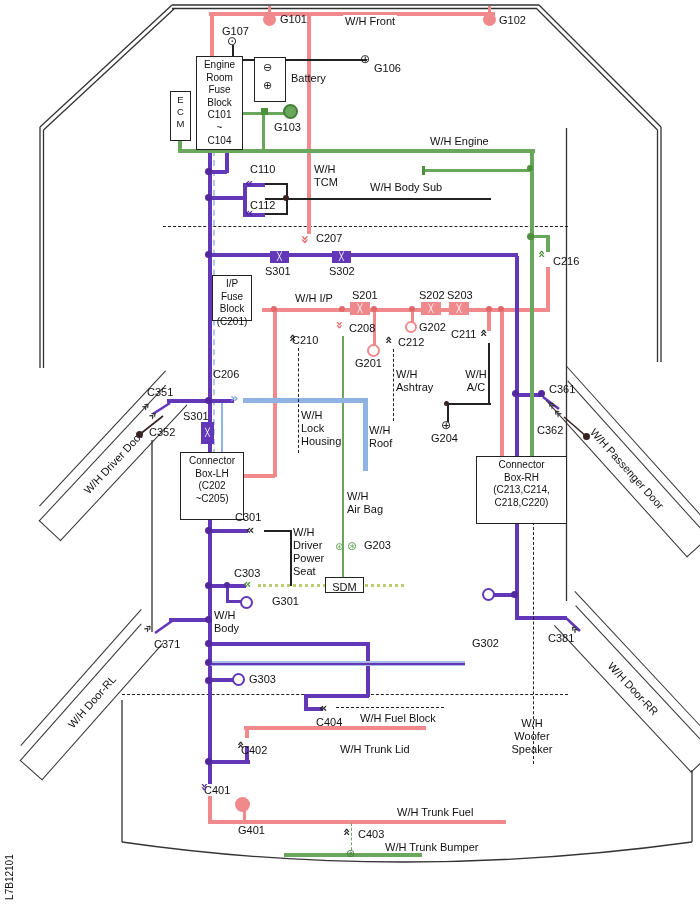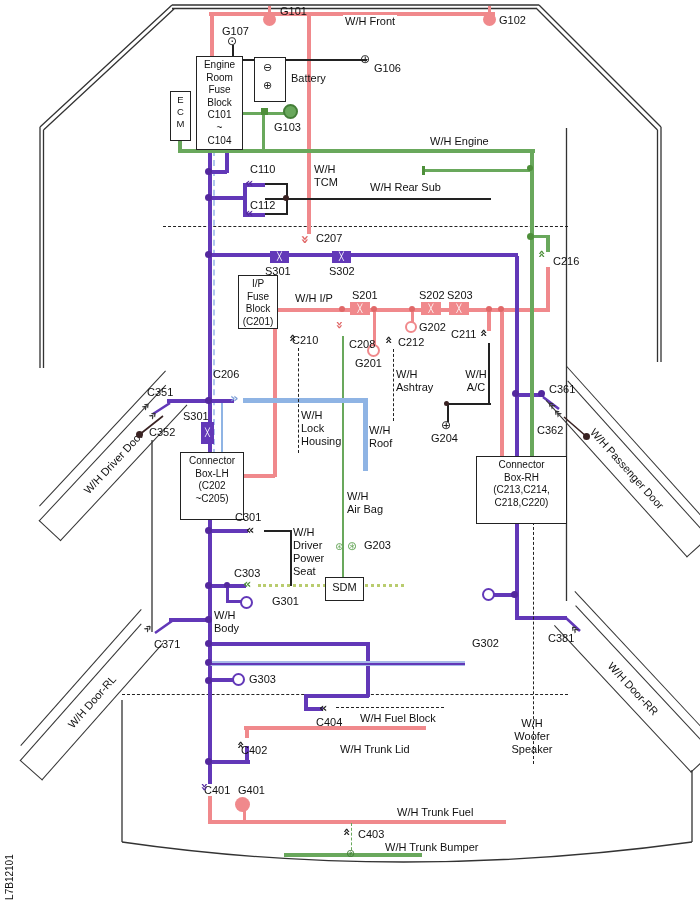--- a/index.html
+++ b/index.html
@@ -243,57 +243,57 @@
   <div class="box" style="left:196px;top:56px;width:47px;height:94px">Engine
 Room
 Fuse
 Block
 C101
 ~
 C104</div>
   <div class="box" style="left:254px;top:57px;width:32px;height:45px"></div>
   <span class="sym" style="left:263px;top:62px;font-size:11px;color:#222">⊖</span>
   <span class="sym" style="left:263px;top:80px;font-size:11px;color:#222">⊕</span>
-  <div class="box" style="left:238px;top:275px;width:40px;height:54px">I/P
+  <div class="box" style="left:212px;top:275px;width:40px;height:46px">I/P
 Fuse
 Block
 (C201)</div>
   <div class="box" style="left:180px;top:452px;width:64px;height:68px">Connector
 Box-LH
 (C202
 ~C205)</div>
   <div class="box" style="left:476px;top:456px;width:91px;height:68px">Connector
 Box-RH
 (C213,C214,
 C218,C220)</div>
-  <div class="box" style="left:325px;top:577px;width:39px;height:24px;font-size:11px;padding-top:3px">SDM</div>
+  <div class="box" style="left:325px;top:577px;width:39px;height:16px;font-size:11px;padding-top:3px">SDM</div>
 
   <div class="lbl bg" style="left:343px;top:15px">W/H Front</div>
-  <div class="lbl" style="left:280px;top:5px">G101</div>
+  <div class="lbl" style="left:280px;top:13px">G101</div>
   <div class="lbl" style="left:499px;top:14px">G102</div>
   <div class="lbl" style="left:222px;top:25px">G107</div>
   <div class="lbl" style="left:374px;top:62px">G106</div>
   <div class="lbl" style="left:291px;top:72px">Battery</div>
   <div class="lbl" style="left:274px;top:121px">G103</div>
   <div class="lbl" style="left:430px;top:135px">W/H Engine</div>
   <div class="lbl" style="left:314px;top:163px">W/H
 TCM</div>
   <div class="lbl" style="left:250px;top:163px">C110</div>
   <div class="lbl" style="left:250px;top:199px">C112</div>
-  <div class="lbl" style="left:370px;top:181px">W/H Rear Sub</div>
+  <div class="lbl" style="left:370px;top:181px">W/H Body Sub</div>
   <div class="lbl" style="left:316px;top:232px">C207</div>
   <div class="lbl" style="left:553px;top:255px">C216</div>
   <div class="lbl" style="left:265px;top:265px">S301</div>
   <div class="lbl" style="left:329px;top:265px">S302</div>
   <div class="lbl" style="left:295px;top:292px">W/H I/P</div>
   <div class="lbl" style="left:352px;top:289px">S201</div>
   <div class="lbl" style="left:419px;top:289px">S202</div>
   <div class="lbl" style="left:447px;top:289px">S203</div>
   <div class="lbl" style="left:292px;top:334px">C210</div>
-  <div class="lbl" style="left:349px;top:338px">C208</div>
+  <div class="lbl" style="left:349px;top:322px">C208</div>
   <div class="lbl" style="left:355px;top:357px">G201</div>
   <div class="lbl" style="left:398px;top:336px">C212</div>
   <div class="lbl" style="left:419px;top:321px">G202</div>
   <div class="lbl" style="left:451px;top:328px">C211</div>
   <div class="lbl" style="left:396px;top:368px">W/H
 Ashtray</div>
   <div class="lbl ctr" style="left:459px;top:368px;width:34px">W/H
 A/C</div>
   <div class="lbl" style="left:431px;top:432px">G204</div>
   <div class="lbl" style="left:147px;top:386px">C351</div>
@@ -324,19 +324,19 @@
   <div class="lbl" style="left:548px;top:632px">C381</div>
   <div class="lbl" style="left:249px;top:673px">G303</div>
   <div class="lbl" style="left:316px;top:716px">C404</div>
   <div class="lbl" style="left:360px;top:712px">W/H Fuel Block</div>
   <div class="lbl" style="left:340px;top:743px">W/H Trunk Lid</div>
   <div class="lbl" style="left:241px;top:744px">C402</div>
   <div class="lbl ctr" style="left:500px;top:717px;width:64px">W/H
 Woofer
 Speaker</div>
   <div class="lbl" style="left:204px;top:784px">C401</div>
-  <div class="lbl" style="left:238px;top:784px">G401</div>
+  <div class="lbl" style="left:238px;top:824px">G401</div>
   <div class="lbl" style="left:397px;top:806px">W/H Trunk Fuel</div>
   <div class="lbl" style="left:358px;top:828px">C403</div>
   <div class="lbl" style="left:385px;top:841px">W/H Trunk Bumper</div>
   <div class="lbl" style="left:-18px;top:866px;width:56px;font-size:10px;transform:rotate(-90deg);transform-origin:50% 50%">L7B12101</div>
 
 </div>
 
 </body></html>

